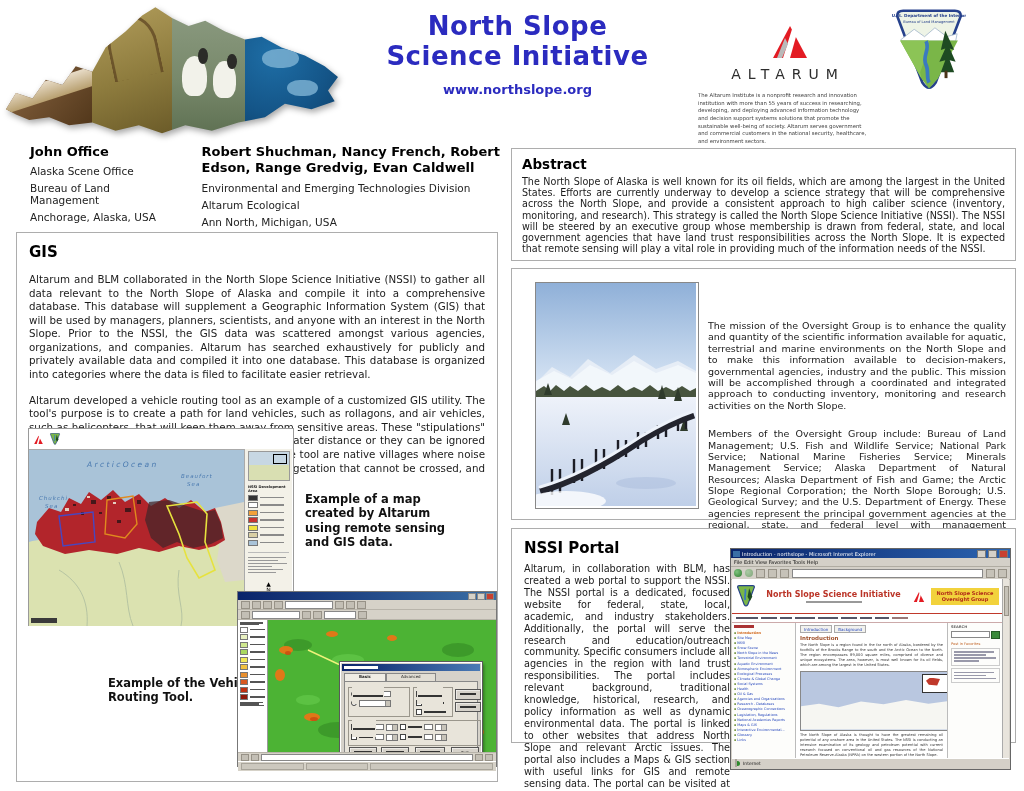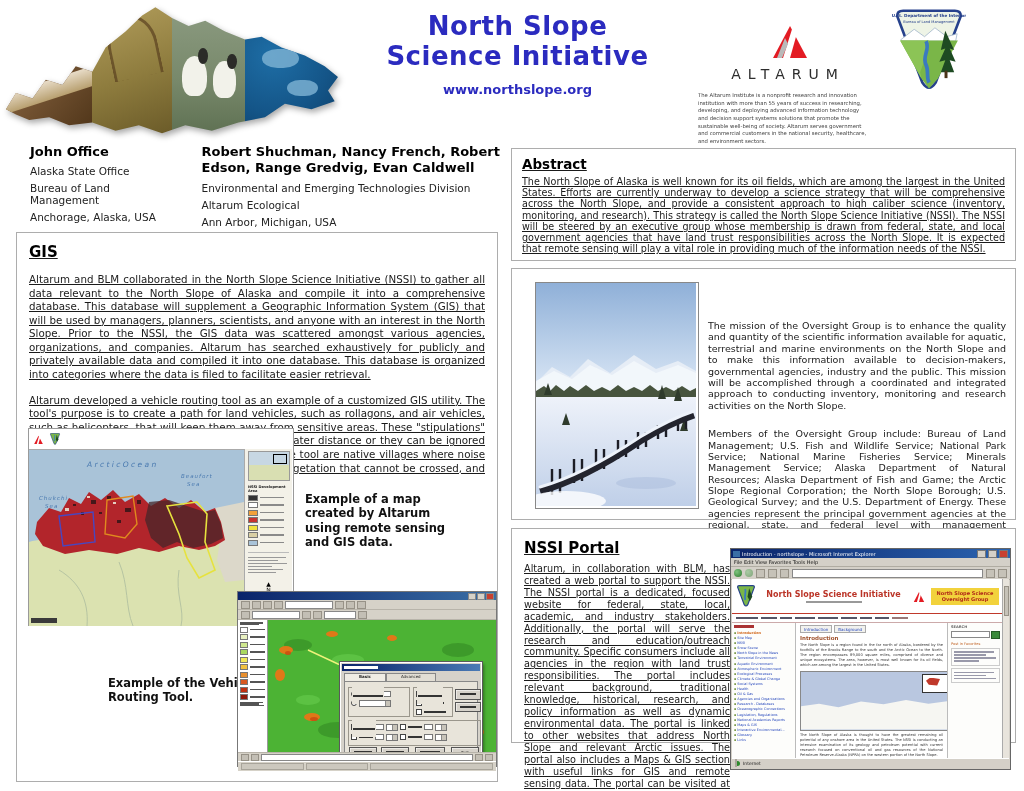--- a/index.html
+++ b/index.html
@@ -1,19 +1,19 @@
 <!DOCTYPE html>
 <html><head>
 <meta charset="utf-8">
 <style>
   html,body{margin:0;padding:0;}
   body{width:1024px;height:791px;position:relative;background:#fff;overflow:hidden;
        font-family:"DejaVu Sans","Liberation Sans",sans-serif;color:#1a1a1a;}
   .abs{position:absolute;}
-  .box{position:absolute;border:1px solid #adadad;background:#fff;box-sizing:border-box;text-decoration:underline;}
+  .box{position:absolute;border:1px solid #adadad;background:#fff;box-sizing:border-box;}
   h1,h2,h3,p{margin:0;}
   
   #collage-wrap{left:6px;top:2px;width:332px;height:134px;filter:drop-shadow(2px 3px 3px rgba(0,0,0,.35));}
   #collage{width:100%;height:100%;position:relative;
     clip-path:polygon(0% 80%,3% 68%,8% 72%,12% 58%,17% 62%,21% 48%,26% 52%,30% 34%,36% 22%,41% 10%,45% 4%,50% 12%,55% 18%,60% 14%,66% 22%,72% 28%,77% 26%,83% 34%,90% 40%,96% 48%,100% 56%,97% 66%,99% 74%,92% 80%,84% 76%,78% 86%,70% 90%,62% 96%,54% 92%,47% 98%,40% 92%,33% 96%,26% 90%,19% 92%,13% 86%,7% 88%,3% 84%);}
   .seg{position:absolute;top:0;bottom:0;}
   #seg-pipeline{left:0;width:26%;background:linear-gradient(130deg,#a8845c 0%,#7c5a38 45%,#4e3418 100%);}
   #seg-pipeline .pipe{position:absolute;left:-8%;top:58%;width:120%;height:14%;background:linear-gradient(#e8dcc8,#b8a070);transform:rotate(-18deg);}
   #seg-caribou{left:26%;width:24%;background:linear-gradient(160deg,#b5a05e 0%,#8e7c3e 55%,#6a5a28 100%);}
   #seg-caribou .antler{position:absolute;left:20%;top:10%;width:55%;height:45%;border:3px solid #5a4020;border-bottom:none;border-radius:50% 50% 0 0;transform:rotate(-12deg);opacity:.7;}
@@ -213,29 +213,29 @@
     <path d="M11,43 L50,43 L44,70 38,86 L40,95 Z" fill="#8cc456"></path>
     <path d="M46,44 C52,56 40,64 46,76 C50,84 46,92 50,100" fill="none" stroke="#3a7ac0" stroke-width="5"></path>
     <path d="M72,30 L84,56 78,54 86,72 78,70 84,86 66,86 72,70 64,72 72,54 66,56 Z" fill="#1e4a22"></path>
     <rect x="71" y="84" width="4" height="10" fill="#4a3418"></rect>
   </svg>
 </div>
 
 <div class="abs" id="authors">
   <div id="author-col1" style="width:150px;">
     <div class="author-name">John Office</div>
-    <div class="author-line">Alaska State Office</div>
+    <div class="author-line">Alaska Scene Office</div>
     <div class="author-line">Bureau of Land Management</div>
     <div class="author-line">Anchorage, Alaska, USA</div>
   </div>
   <div id="author-col2">
     <div class="author-name">Robert Shuchman, Nancy French, Robert Edson, Range Gredvig, Evan Caldwell</div>
     <div class="author-line">Environmental and Emerging Technologies Division</div>
     <div class="author-line">Altarum Ecological</div>
-    <div class="author-line">Ann Arbor, Michigan, USA</div>
+    <div class="author-line">Ann North, Michigan, USA</div>
   </div>
 </div>
 
 <div class="box" id="abstract-box">
   <h2 class="sec-head">Abstract</h2>
   <p class="body-txt">The North Slope of Alaska is well known for its oil fields, which are among the largest in the United States.  Efforts are currently underway to develop a science strategy that will be comprehensive across the North Slope, and provide a consistent approach to high caliber science (inventory, monitoring, and research). This strategy is called the North Slope Science Initiative (NSSI). The NSSI will be steered by an executive group whose membership is drawn from federal, state, and local government agencies that have land trust responsibilities across the North Slope. It is expected that remote sensing will play a vital role in providing much of the information needs of the NSSI.</p>
 </div>
 
 <div class="box" id="gis-box">
   <h2 class="sec-head">GIS</h2>

